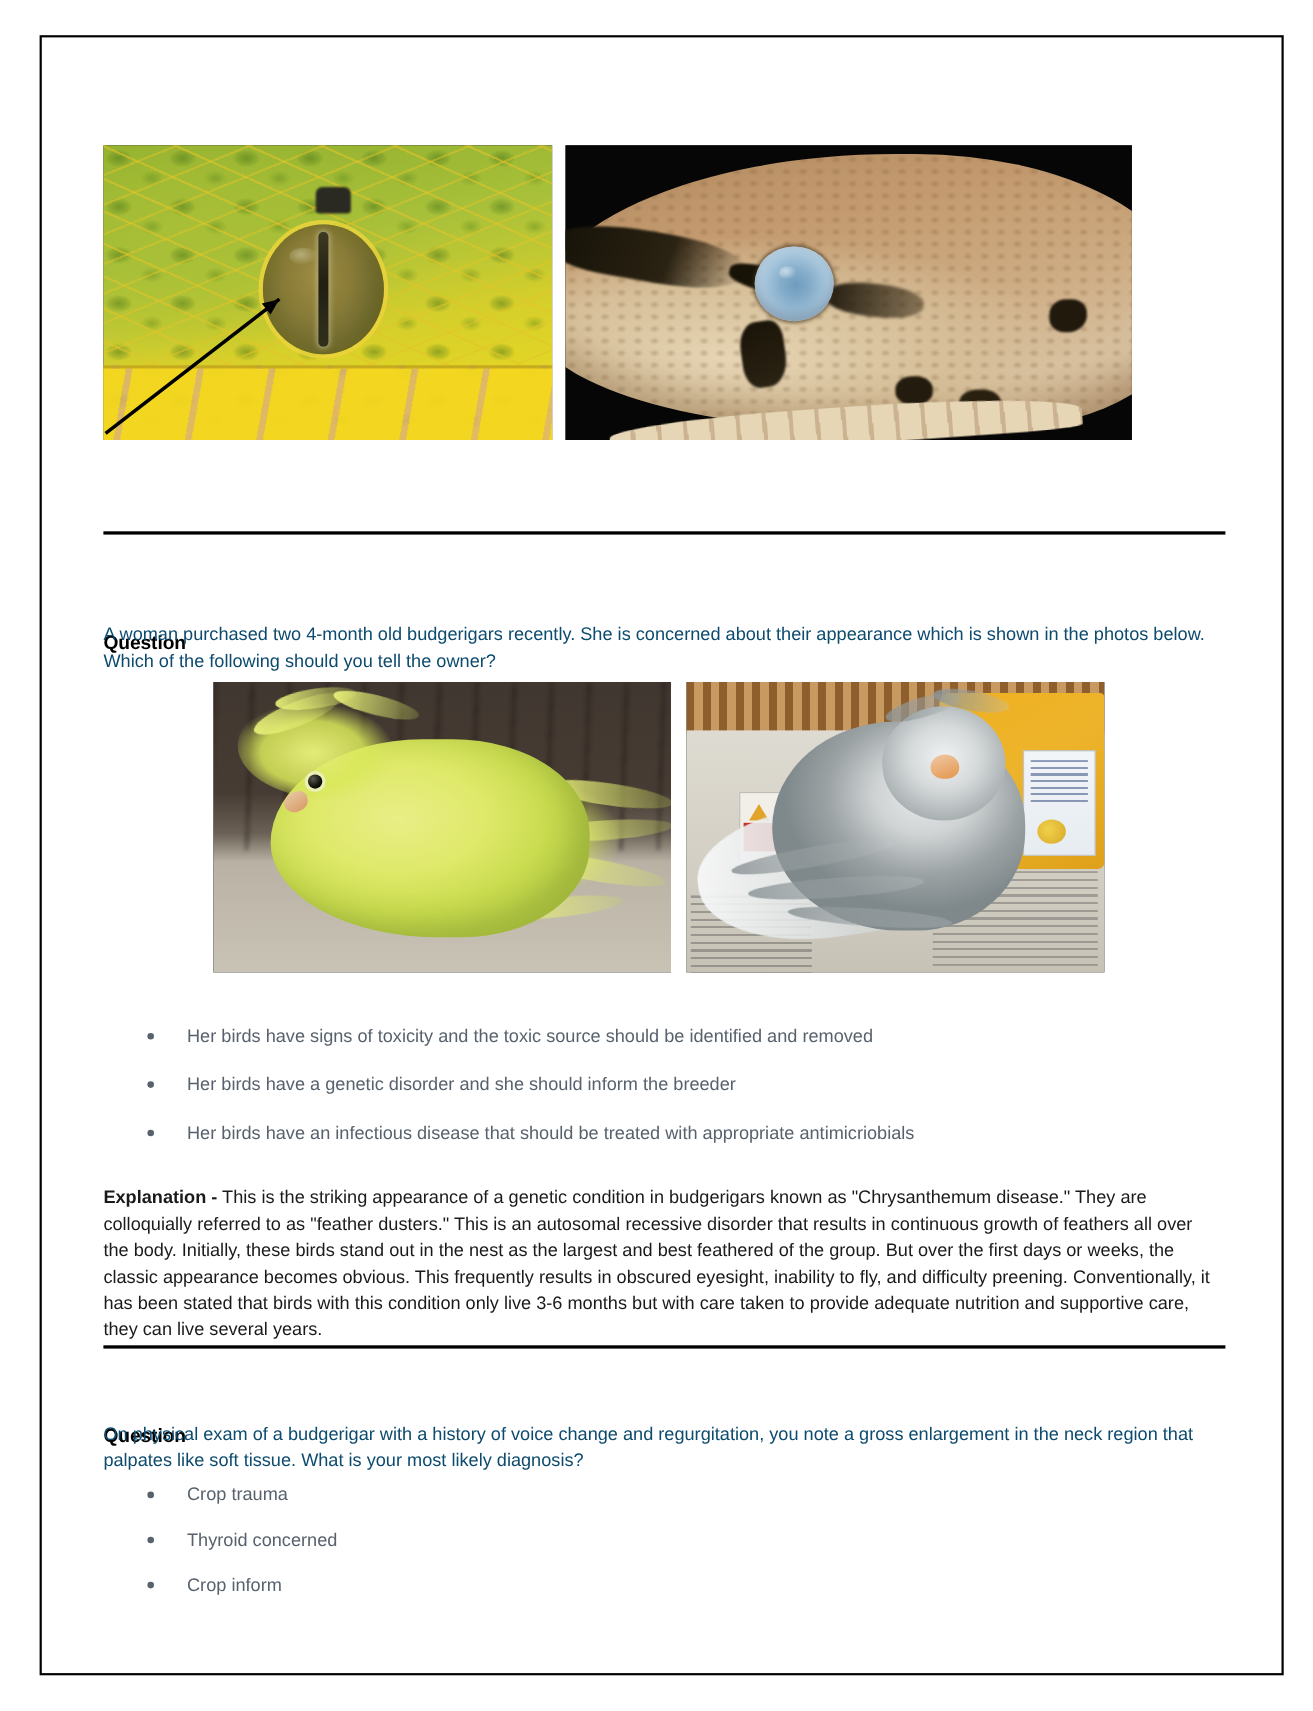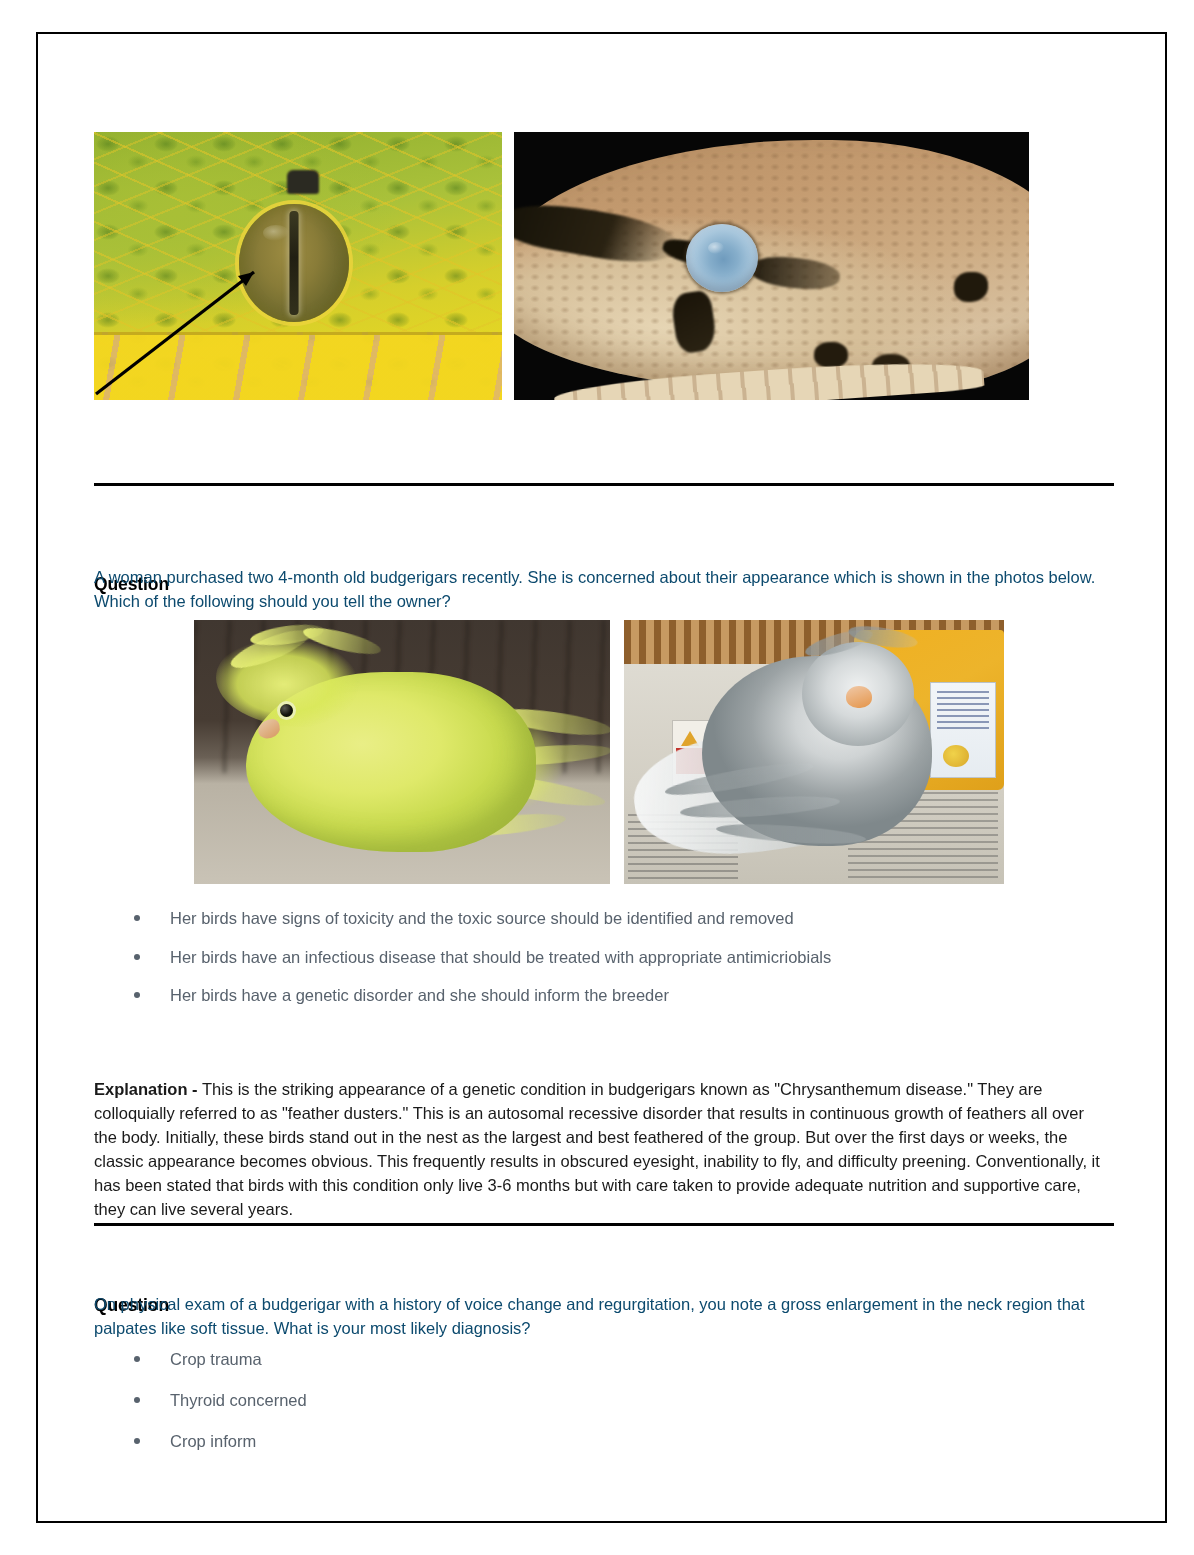--- a/index.html
+++ b/index.html
@@ -449,21 +449,21 @@
   .options li .bullet {
     position: absolute;
     left: 40px;
     top: 7px;
     width: 6px;
     height: 6px;
     border-radius: 50%;
     background: #58626d;
   }
   .options-q1 { top: 874px; }
-  .options-q1 li { margin-bottom: 18.5px; }
+  .options-q1 li { margin-bottom: 18.5px; margin-top: 24px; }
   .options-q2 { top: 1315px; }
   .options-q2 li { margin-bottom: 21px; }
 
   .explanation {
     position: absolute;
     left: 0;
     top: 1043px;
     width: 1010px;
     font-size: 16.5px;
     line-height: 24px;
@@ -564,25 +564,25 @@
 
     </div>
 
     <ul class="options options-q1">
       <li>
         <span class="bullet"></span>
         <span>Her birds have signs of toxicity and the toxic source should be identified and removed</span>
       </li>
       <li>
         <span class="bullet"></span>
-        <span>Her birds have an infectious disease that should be treated with appropriate antimicriobials</span>
+        <span>Her birds have a genetic disorder and she should inform the breeder</span>
       </li>
       <li>
         <span class="bullet"></span>
-        <span>Her birds have a genetic disorder and she should inform the breeder</span>
+        <span>Her birds have an infectious disease that should be treated with appropriate antimicriobials</span>
       </li>
     </ul>
 
     <div class="explanation">
       <b>Explanation -</b><span> This is the striking appearance of a genetic condition in budgerigars known as "Chrysanthemum disease." They are colloquially referred to as "feather dusters." This is an autosomal recessive disorder that results in continuous growth of feathers all over the body. Initially, these birds stand out in the nest as the largest and best feathered of the group. But over the first days or weeks, the classic appearance becomes obvious. This frequently results in obscured eyesight, inability to fly, and difficulty preening. Conventionally, it has been stated that birds with this condition only live 3-6 months but with care taken to provide adequate nutrition and supportive care, they can live several years.</span>
     </div>
 
     <div class="rule rule-mid"></div>
 
     <div class="q-heading q2-heading">Question</div>

